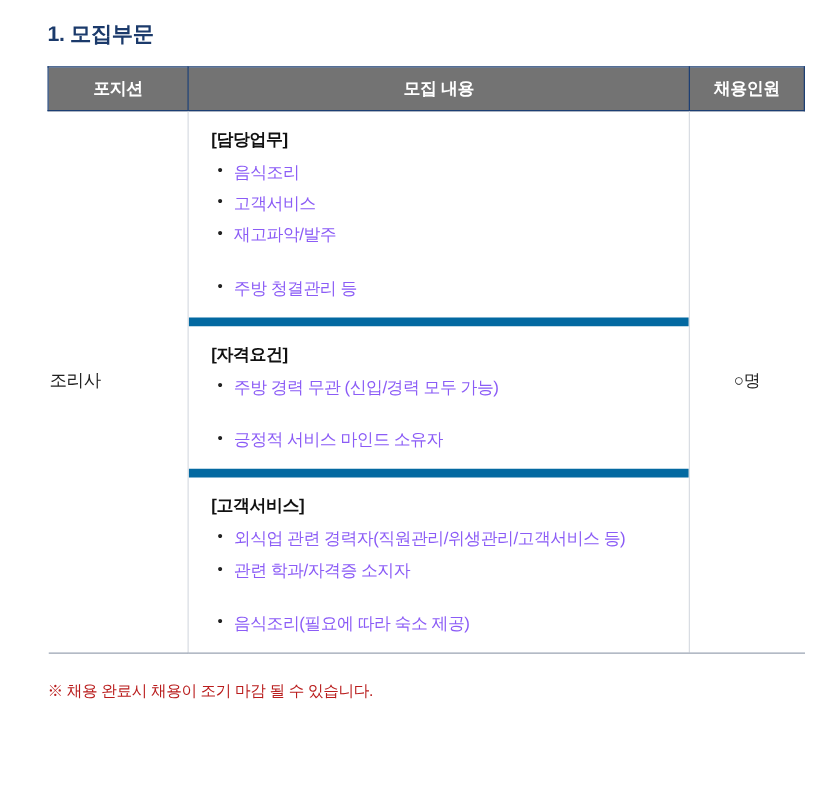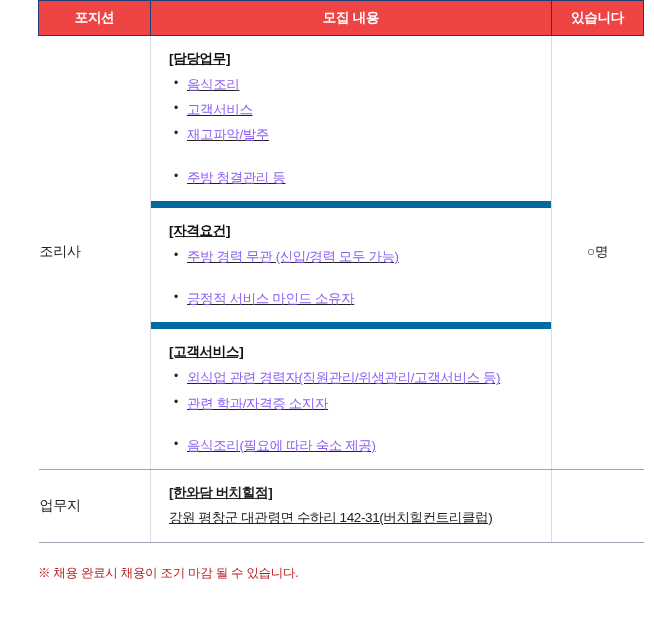--- a/index.html
+++ b/index.html
@@ -28,21 +28,21 @@
     letter-spacing: -0.3px;
     margin: 16px 0 14px 0;
   }
   table.recruit {
     border-collapse: collapse;
     width: 578px;
     table-layout: fixed;
     font-size: 13.5px;
   }
   table.recruit th {
-    background: #ef4444;
+    background: #737373;
     color: #ffffff;
     font-weight: bold;
     font-size: 13.5px;
     padding: 8px 4px;
     text-align: center;
     letter-spacing: -0.3px;
     border: 1px solid #1d3f73;
   }
   table.recruit th.col-pos { width: 103px; }
   table.recruit th.col-body { width: 392px; }
@@ -62,21 +62,20 @@
     vertical-align: middle;
     font-size: 13.5px;
     color: #222;
     border-left: 1px solid #d9dde3;
     border-bottom: 1px solid #9aa4b3;
   }
   td.body-cell {
     vertical-align: top;
     padding: 0;
     border-bottom: 1px solid #9aa4b3;
-    text-decoration: underline;
   }
   .block {
     padding: 14px 16px 14px 18px;
   }
   .block + .block {
     border-top: 7px solid #0369a1;
   }
   .block-title {
     font-weight: bold;
     font-size: 13.5px;
@@ -122,27 +121,28 @@
     font-size: 12.5px;
     color: #b91c1c;
     letter-spacing: -0.3px;
   }
 </style>
 </head>
 <body>
 
 <div class="page">
 
+  <div class="section-title">1. 모집부문</div>
 
   <table class="recruit">
     <thead>
       <tr>
         <th class="col-pos">포지션</th>
         <th class="col-body">모집 내용</th>
-        <th class="col-count">있습니다</th>
+        <th class="col-count">채용인원</th>
       </tr>
     </thead>
     <tbody>
       <tr>
         <td class="pos-cell">조리사</td>
         <td class="body-cell">
 
           <div class="block">
             <div class="block-title">[담당업무]</div>
             <ul class="items">
@@ -167,28 +167,18 @@
               <li>외식업 관련 경력자(직원관리/위생관리/고객서비스 등)</li>
               <li>관련 학과/자격증 소지자</li>
               <li>음식조리(필요에 따라 숙소 제공)</li>
             </ul>
           </div>
 
         </td>
         <td class="count-cell">○명</td>
       </tr>
 
-      <tr>
-        <td class="pos-cell">업무지</td>
-        <td class="body-cell">
-          <div class="block">
-            <div class="loc-line loc-title">[한와담 버치힐점]</div>
-            <div class="loc-line">강원 평창군 대관령면 수하리 142-31(버치힐컨트리클럽)</div>
-          </div>
-        </td>
-        <td class="count-cell"></td>
-      </tr>
     </tbody>
   </table>
 
   <div class="footnote">※ 채용 완료시 채용이 조기 마감 될 수 있습니다.</div>
 
 </div>
 
 </body></html>

